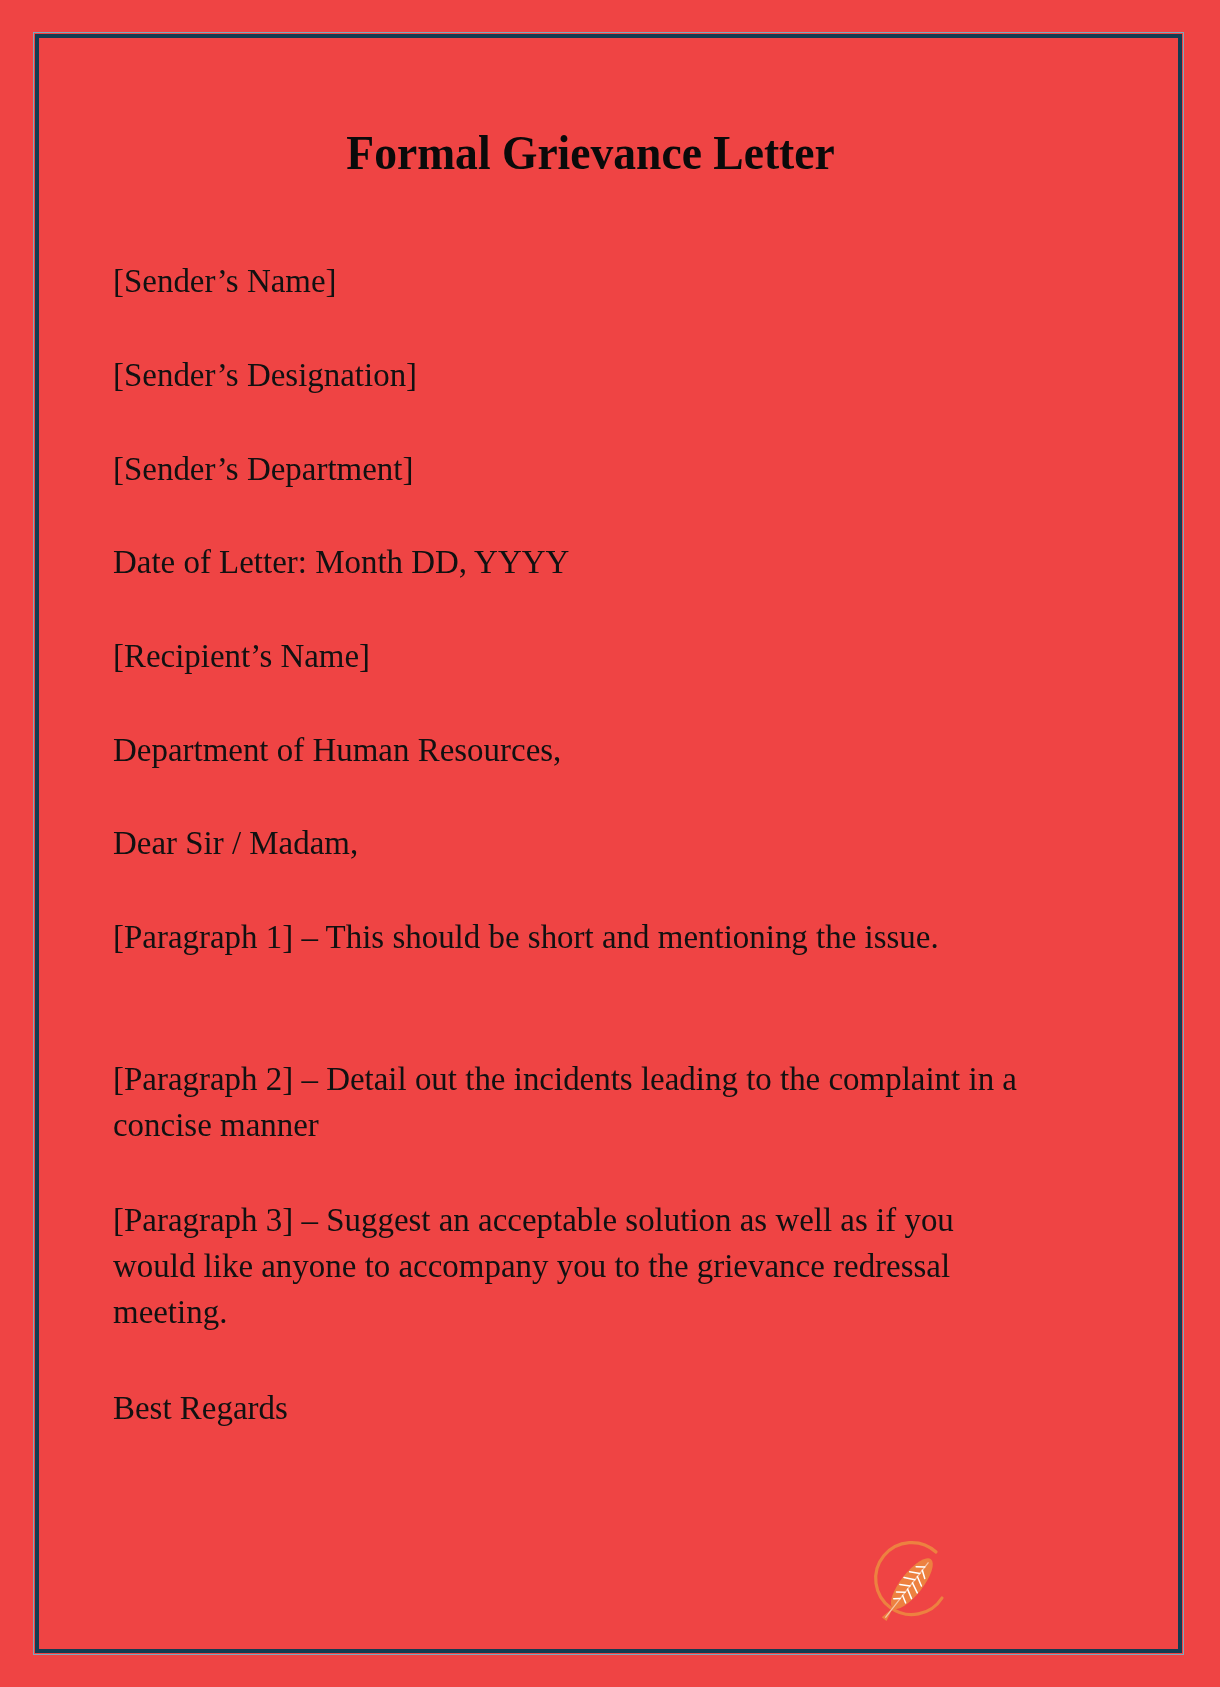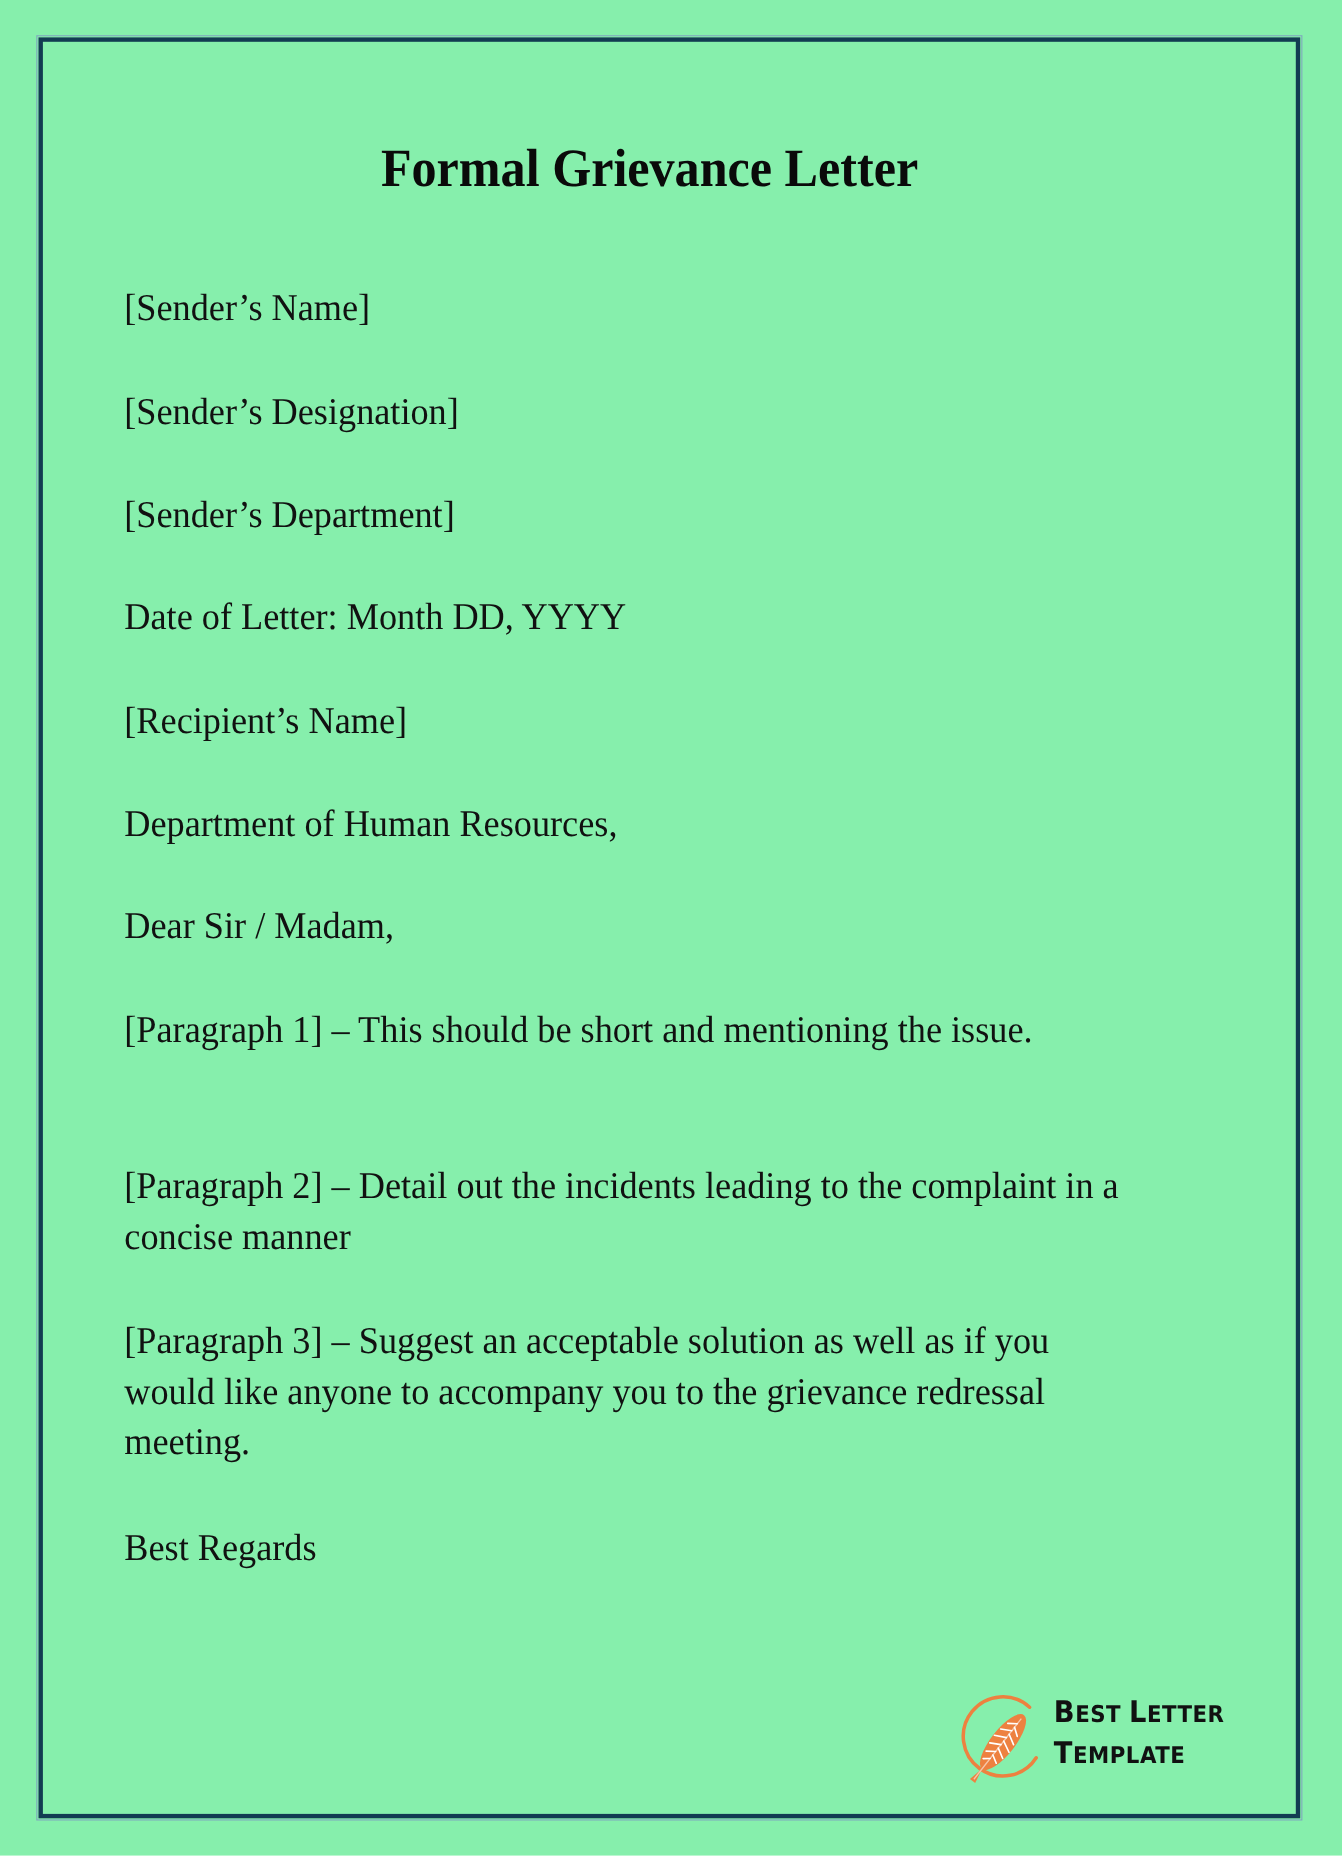--- a/index.html
+++ b/index.html
@@ -13,21 +13,21 @@
     position: relative;
     font-family: "Liberation Serif", "DejaVu Serif", serif;
     overflow: hidden;
   }
 
   #page {
     position: absolute;
     left: 0; top: 0;
     width: 1220px;
     height: 1687px;
-    background: #86efac;
+    background: #ef4444;
   }
 
   
   #border-frame {
     position: absolute;
     left: 33px;
     top: 32px;
     width: 1151px;
     height: 1623px;
     box-sizing: border-box;
@@ -185,20 +185,16 @@
           <line x1="48" y1="38" x2="57" y2="43"></line>
           <line x1="48" y1="46" x2="58" y2="51"></line>
           <line x1="48" y1="54" x2="57" y2="59"></line>
           <line x1="48" y1="62" x2="55" y2="66"></line>
         </g>
 
         <line x1="48" y1="20" x2="48" y2="90" stroke="#ffffff" stroke-width="1.2" opacity="0.55"></line>
       </g>
     </svg>
 
-    <div id="logo-text">
-      <span class="logo-line" id="logo-line-1"><span class="sc-cap">B</span><span class="sc-small">EST</span><span class="sc-small">&nbsp;</span><span class="sc-cap">L</span><span class="sc-small">ETTER</span></span>
-      <span class="logo-line" id="logo-line-2"><span class="sc-cap">T</span><span class="sc-small">EMPLATE</span></span>
-    </div>
 
   </div>
 
 </div>
 
 </body></html>

